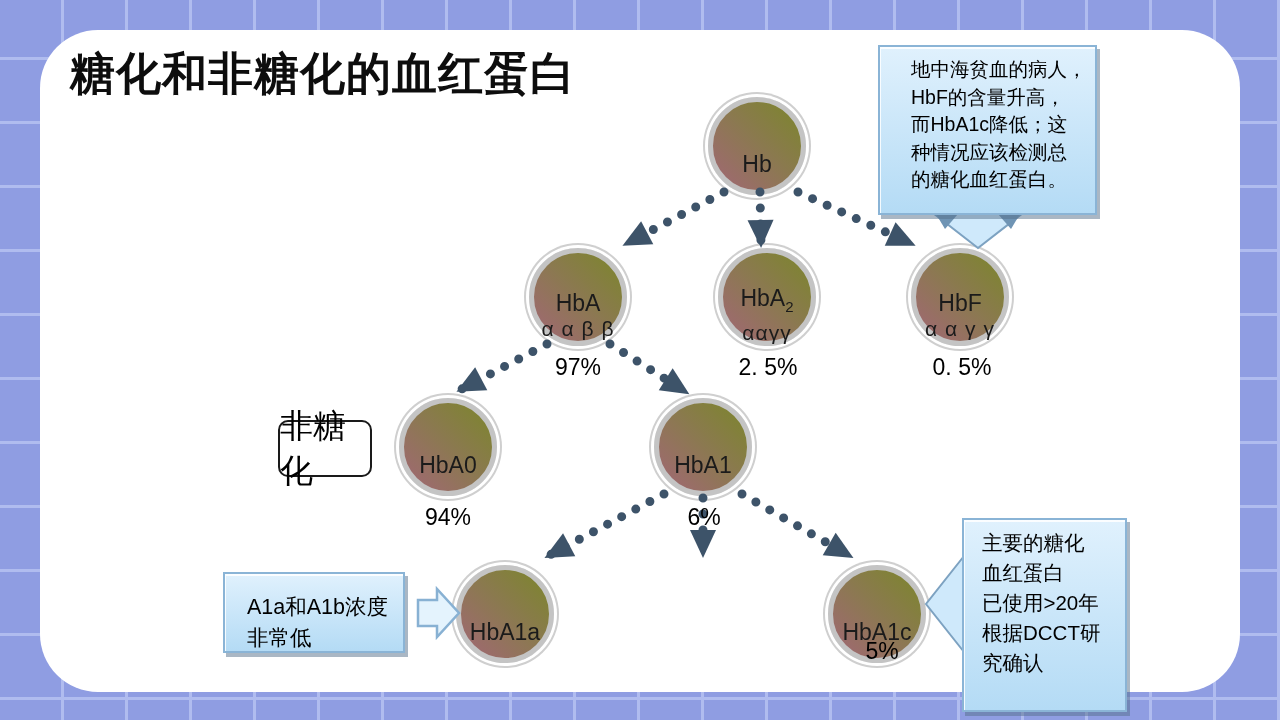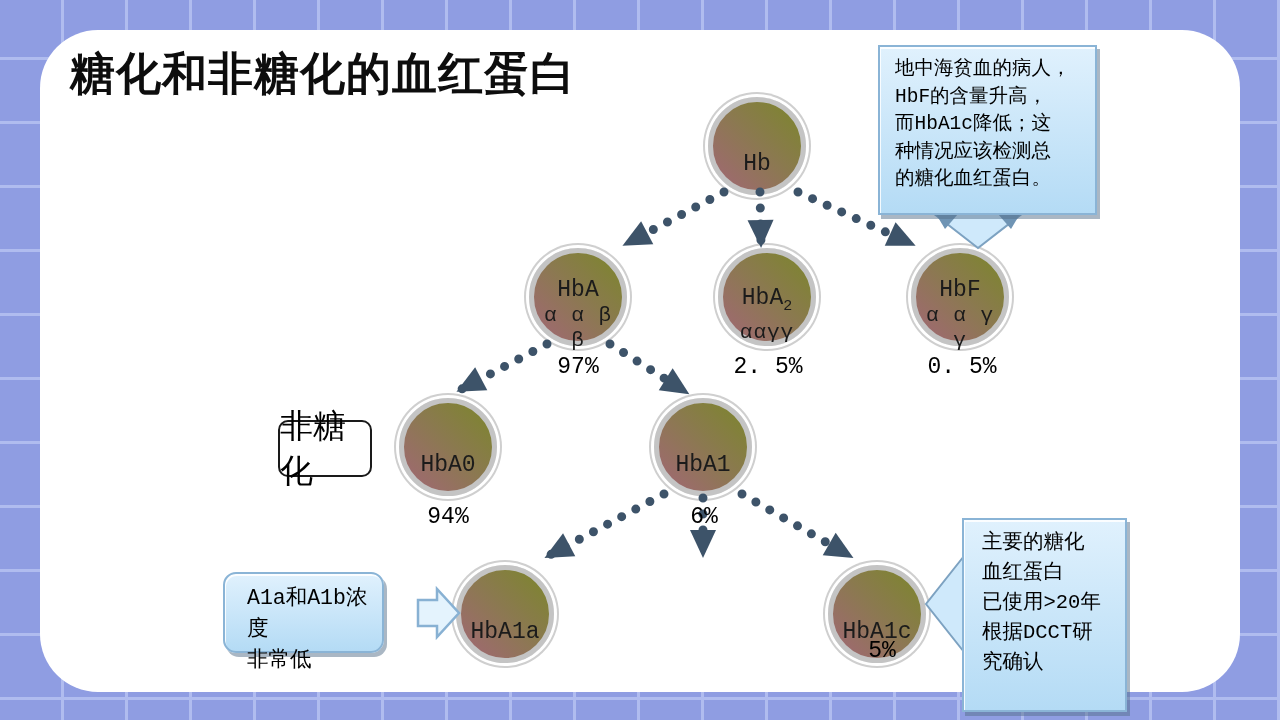--- a/index.html
+++ b/index.html
@@ -2,21 +2,21 @@
 <html style="--bg: #8f9de2; --grid-line: #b0bcef; --slide-bg: #ffffff; --title-text: #0d0d0d; --node-olive: #7d852e; --node-mauve: #a06873; --node-ring: #c4c4c4; --arrow: #3d5369; --callout-bg-top: #e0f1fd; --callout-bg-bottom: #b4dbf5; --callout-border: #8ab4d6;"><head>
 <meta charset="utf-8">
 <style>
   html,body{margin:0;padding:0;width:1280px;height:720px;overflow:hidden;
     font-family:"Liberation Sans","DejaVu Sans",sans-serif;}
   .stage{position:absolute;left:0;top:0;width:1280px;height:720px;
     background-color:var(--bg,#8f9de2);
     background-image:
       linear-gradient(var(--grid-line,#b0bcef) 3px,transparent 3px),
       linear-gradient(90deg,var(--grid-line,#b0bcef) 3px,transparent 3px);
-    background-size:64px 64px;background-position:61px 57px;font-family:Liberation Mono, monospace;}
+    background-size:64px 64px;background-position:61px 57px;}
   .slide{position:absolute;left:40px;top:30px;width:1200px;height:662px;
     background:var(--slide-bg,#ffffff);border-radius:58px;}
   .title{position:absolute;left:70px;top:44px;margin:0;font-size:45px;font-weight:bold;
     color:var(--title-text,#0d0d0d);letter-spacing:1px;white-space:nowrap;}
   .connectors{position:absolute;left:0;top:0;width:1280px;height:720px;pointer-events:none;}
   .node{position:absolute;width:88px;height:88px;border-radius:50%;box-sizing:content-box;
     border:5px solid var(--node-ring,#c4c4c4);
     box-shadow:0 0 0 3px #ffffff,0 0 0 5px #cfcfcf;
     background:linear-gradient(to bottom left,var(--node-olive,#7d852e) 4%,#8b7950 48%,var(--node-mauve,#a06873) 96%);
     display:flex;flex-direction:column;align-items:center;justify-content:center;
@@ -27,23 +27,23 @@
   .pct{position:absolute;width:100px;text-align:center;font-size:23px;color:#000;}
   .cat-label{position:absolute;background:#fff;border:2px solid #1a1a1a;border-radius:10px;
     display:flex;align-items:center;justify-content:center;font-size:33px;color:#000;}
   .callout{position:absolute;box-sizing:border-box;
     background:linear-gradient(180deg,var(--callout-bg-top,#e0f1fd),var(--callout-bg-bottom,#b4dbf5));
     border:2px solid var(--callout-border,#8ab4d6);
     box-shadow:inset 1px 2px 0 rgba(255,255,255,.85),3px 4px 0 rgba(86,112,137,.5);
     color:#000;}
   .lines{white-space:pre-line;}
   .callout-thalassemia{left:878px;top:45px;width:219px;height:170px;
-    padding:9px 8px 0 15px;font-size:19.5px;line-height:27.5px;}
-  .callout-a1ab{left:223px;top:572px;width:161px;height:81px;
-    padding:9px 8px 0 22px;font-size:21.5px;line-height:31px;border-radius:13px;}
+    padding:9px 8px 0 31px;font-size:19.5px;line-height:27.5px;}
+  .callout-a1ab{left:223px;top:572px;width:182px;height:81px;
+    padding:18px 8px 0 22px;font-size:21.5px;line-height:31px;}
   .callout-dcct{left:962px;top:518px;width:165px;height:194px;
     padding:8px 4px 0 18px;font-size:20.5px;line-height:30px;}
 </style>
 </head>
 <body>
 
 <div class="stage">
 
   <div class="slide"></div>
 

